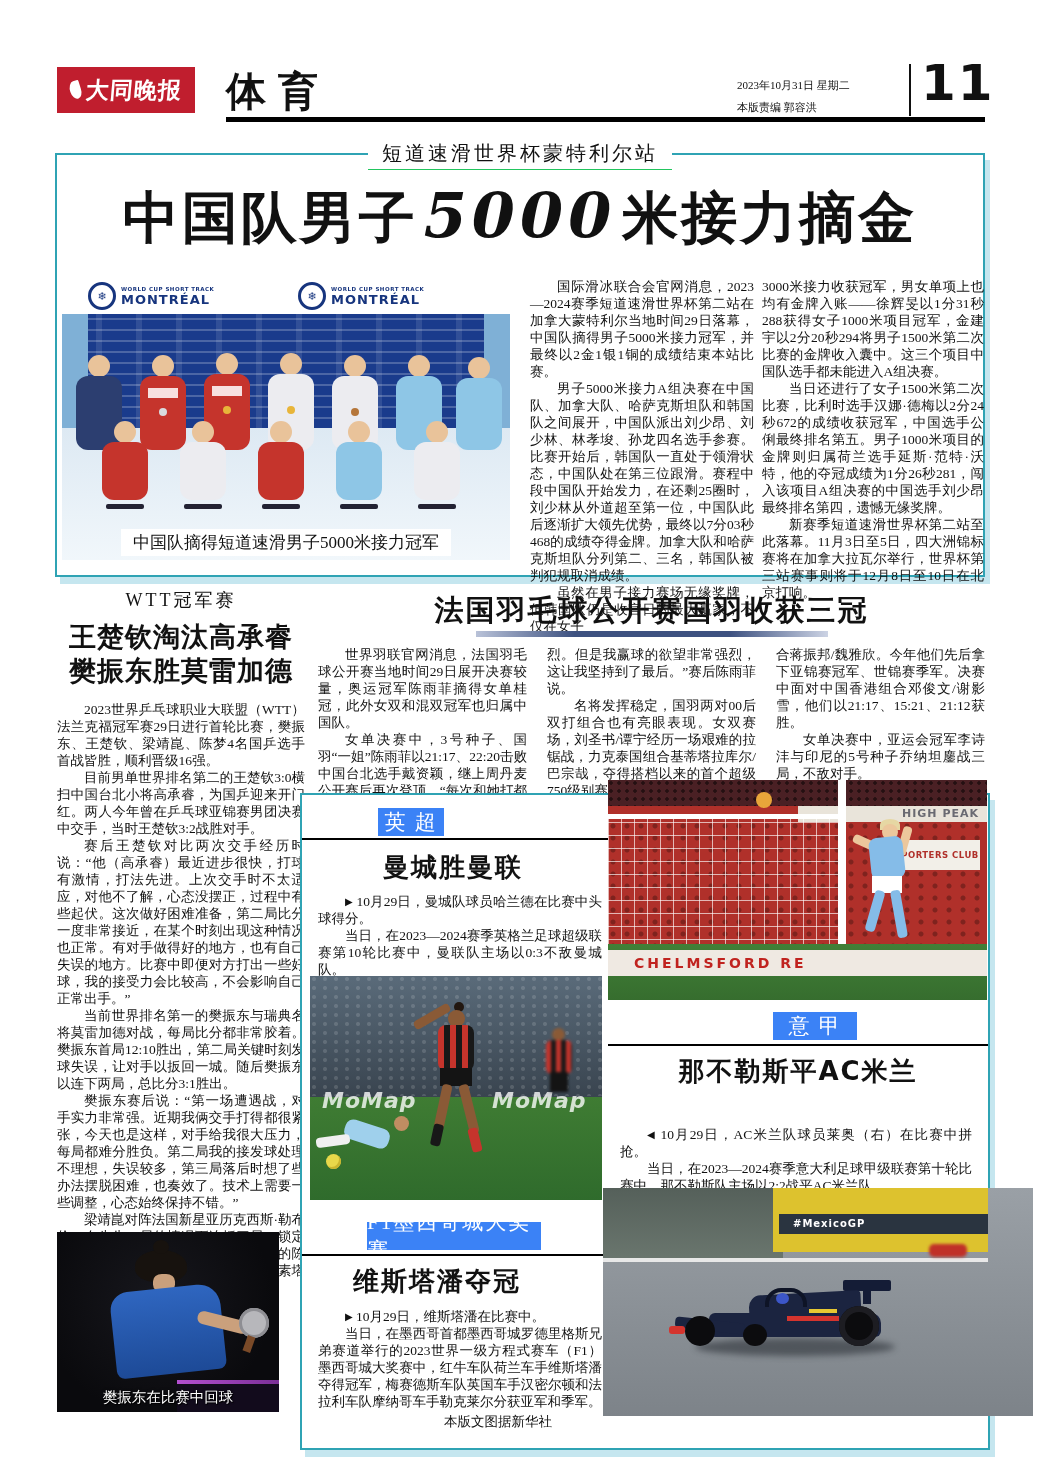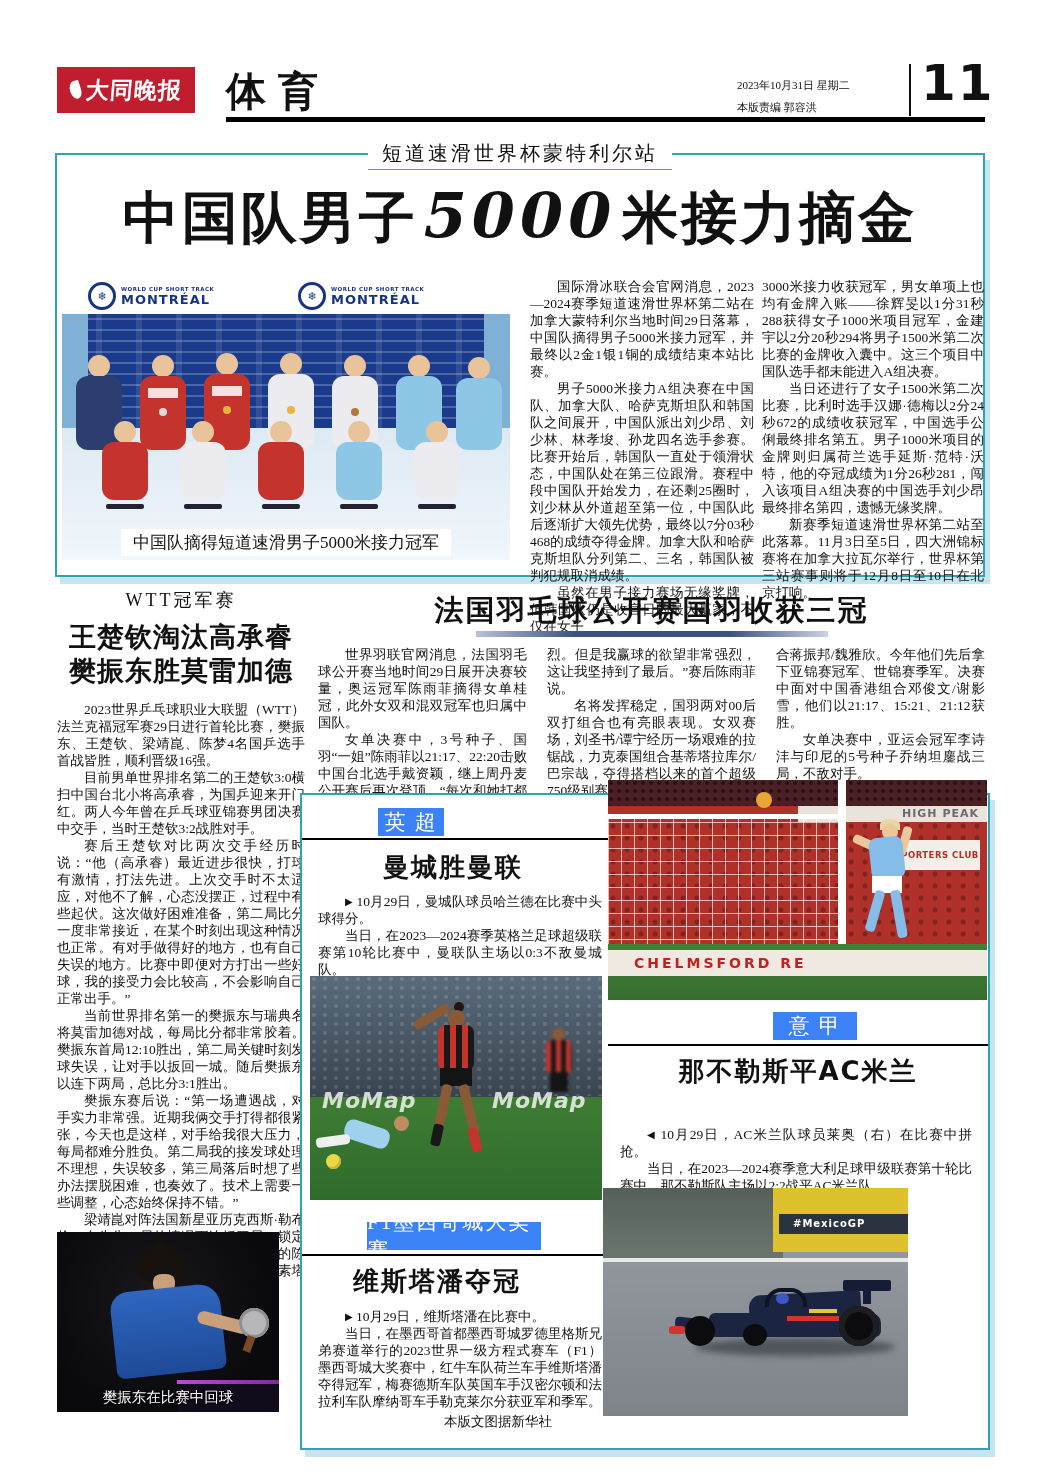--- a/index.html
+++ b/index.html
@@ -116,21 +116,21 @@
   .mi-p2t{left:34px;top:148px;width:46px;height:20px;background:#9fd0ec;border-radius:8px;transform:rotate(18deg);}
   .mi-p2h{left:84px;top:140px;width:15px;height:15px;background:#c08d62;border-radius:50%;}
   .mi-p2l{left:6px;top:160px;width:34px;height:10px;background:#f0f0f0;border-radius:4px;transform:rotate(-8deg);}
   .mi-ball{left:16px;top:178px;width:15px;height:15px;border-radius:50%;background:#e8d84a;box-shadow:inset -2px -2px 0 #c9b52e;}
   .mi-far{left:236px;top:52px;width:26px;height:64px;filter:blur(1.5px);}
   .mi-farh{left:6px;top:0;width:13px;height:13px;background:#8a5a36;border-radius:50%;}
   .mi-fart{left:0;top:12px;width:26px;height:34px;border-radius:6px;
     background:repeating-linear-gradient(90deg,#c5342c 0 5px,#181818 5px 10px);}
   .mi-farl{left:4px;top:44px;width:18px;height:20px;background:#141414;}
   
-  .f1p{left:301px;top:393px;width:305px;height:228px;background:linear-gradient(#9aa0a6,#7d8389);overflow:hidden;}
+  .f1p{left:301px;top:393px;width:430px;height:228px;background:linear-gradient(#9aa0a6,#7d8389);overflow:hidden;}
   .f1-bgl{left:0;top:0;width:180px;height:72px;background:linear-gradient(#55605a,#6a766e);}
   .f1-wall{left:170px;top:0;width:215px;height:64px;background:#ddc22e;}
   .f1-wband{left:176px;top:26px;width:209px;height:20px;background:#2a3440;color:#fff;
             font-family:"DejaVu Sans",sans-serif;font-size:10px;font-weight:bold;letter-spacing:1px;
             line-height:20px;padding-left:14px;box-sizing:border-box;}
   .f1-kerb{left:0;top:70px;width:385px;height:4px;background:#e8e8e8;}
   .f1-ferrari{left:326px;top:56px;width:38px;height:13px;background:#c03028;border-radius:5px;filter:blur(1.5px);}
   .f1-car{left:88px;top:92px;width:210px;height:84px;}
   .f1-shadow{left:4px;top:58px;width:200px;height:18px;background:rgba(15,20,26,.45);border-radius:50%;filter:blur(3px);}
   .f1-rwing{left:152px;top:0;width:48px;height:11px;background:#141c36;border-radius:2px;}

